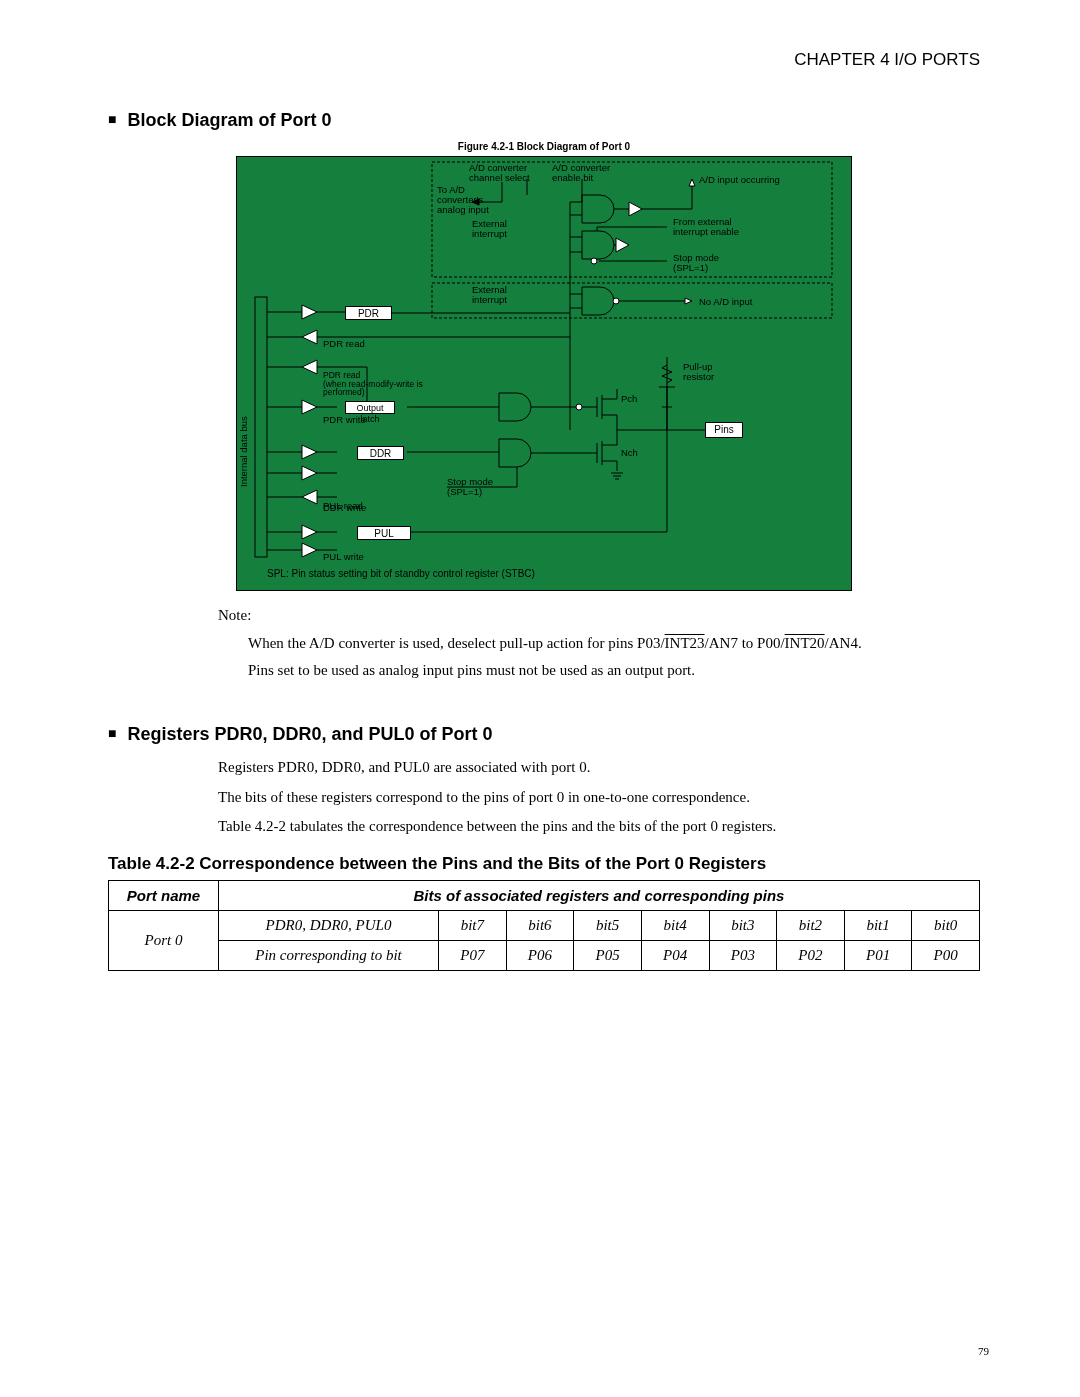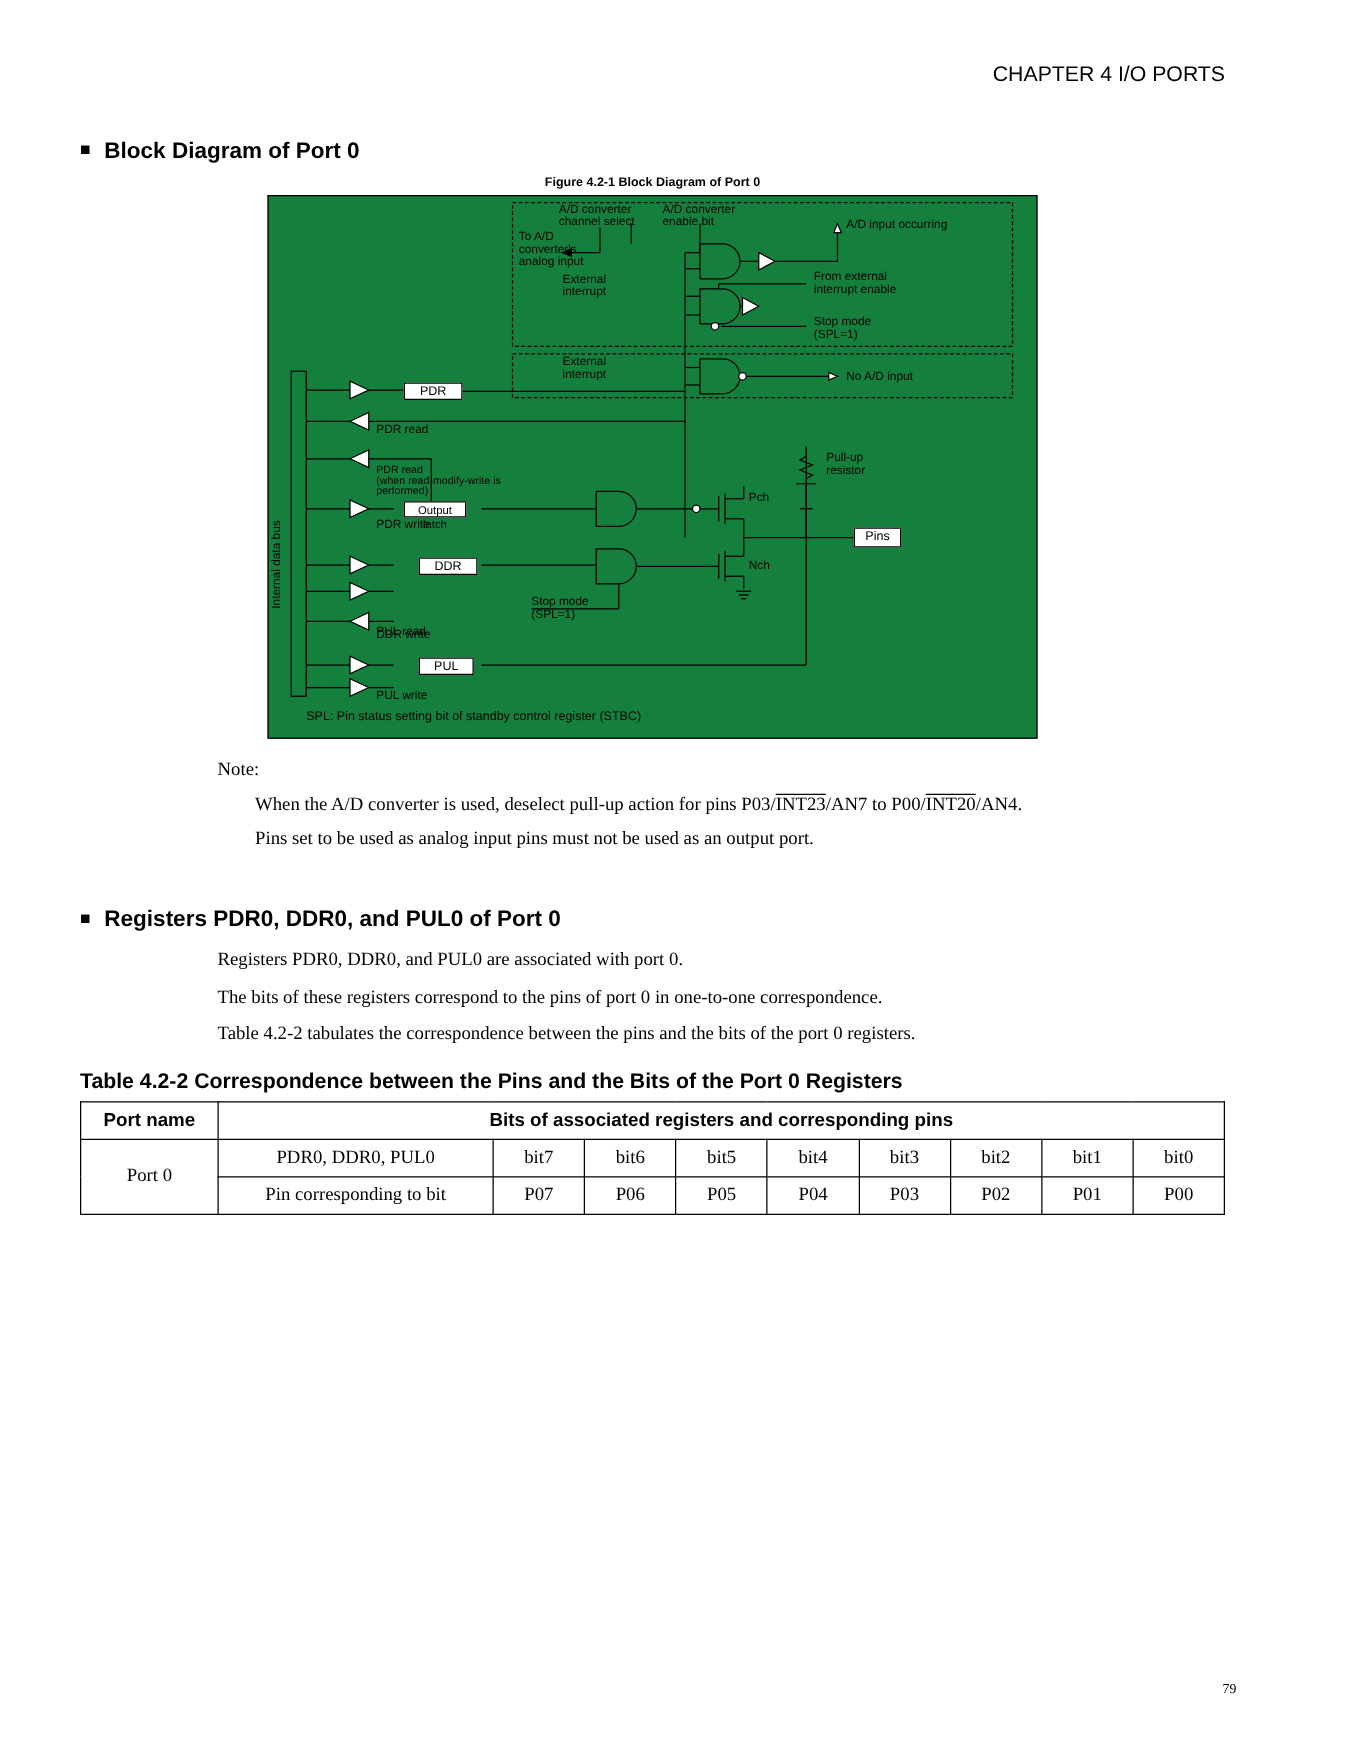--- a/index.html
+++ b/index.html
@@ -8,21 +8,21 @@
     font-size: 15px;
     color: #000;
     background: #fff;
     margin: 0;
     padding: 0;
     width: 1080px;
   }
   .page {
     width: 1080px;
     min-height: 1397px;
-    padding: 50px 100px 40px 64px;
+    padding: 50px 100px 40px 108px;
     position: relative;
   }
   .chapter-title {
     text-align: right;
     font-family: Arial, Helvetica, sans-serif;
     font-size: 17px;
     margin-bottom: 40px;
   }
   .section-head {
     font-family: Arial, Helvetica, sans-serif;
@@ -95,20 +95,21 @@
   .table-caption {
     font-family: Arial, Helvetica, sans-serif;
     font-weight: bold;
     font-size: 17px;
     margin: 14px 0 6px 0;
   }
   table.port-table {
     border-collapse: collapse;
     width: 100%;
     font-size: 15px;
+    font-style: italic;
   }
   table.port-table th, table.port-table td {
     border: 1.5px solid #000;
     padding: 6px 8px;
     text-align: center;
     vertical-align: middle;
   }
   table.port-table th {
     font-family: Arial, Helvetica, sans-serif;
     font-weight: bold;
@@ -289,21 +290,21 @@
 
       <div class="d-box" style="left:108px; top:149px; width:47px; height:14px;">PDR</div>
       <div class="d-txt" style="left:86px; top:182px;">PDR read</div>
       <div class="d-txt" style="left:86px; top:214px; font-size:8.5px; line-height:1.0;">PDR read<br>(when read-modify-write is<br>performed)</div>
       <div class="d-box" style="left:108px; top:244px; width:50px; height:13px; font-size:9px;">Output latch</div>
       <div class="d-txt" style="left:86px; top:258px;">PDR write</div>
       <div class="d-box" style="left:120px; top:289px; width:47px; height:14px;">DDR</div>
       <div class="d-txt" style="left:86px; top:318px;margin-top:28px;">DDR write</div>
       <div class="d-txt" style="left:210px; top:320px;">Stop mode<br>(SPL=1)</div>
       <div class="d-txt" style="left:86px; top:344px;">PUL read</div>
-      <div class="d-box" style="left:120px; top:369px; width:44px; height:14px;">PUL</div>
+      <div class="d-box" style="left:120px; top:369px; width:54px; height:14px;">PUL</div>
       <div class="d-txt" style="left:86px; top:395px;">PUL write</div>
 
       <div class="d-txt" style="left:384px; top:237px;">Pch</div>
       <div class="d-txt" style="left:384px; top:291px;">Nch</div>
       <div class="d-txt" style="left:446px; top:205px;">Pull-up<br>resistor</div>
       <div class="d-box" style="left:468px; top:265px; width:38px; height:16px;">Pins</div>
 
       <div class="d-txt" style="left:30px; top:412px; font-size:10px;">SPL:  Pin status setting bit of standby control register (STBC)</div>
     </div>
   </div>

